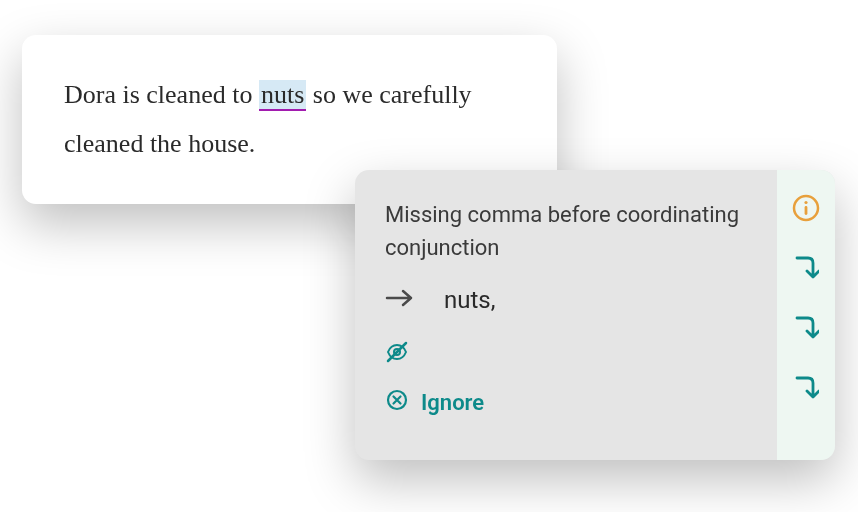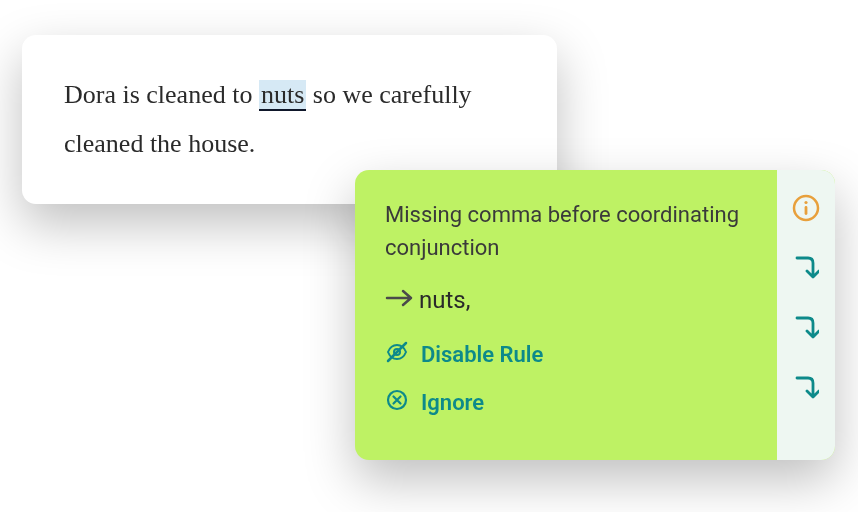--- a/index.html
+++ b/index.html
@@ -22,49 +22,49 @@
     }
     .sentence {
       font-family: Georgia, 'Times New Roman', serif;
       font-size: 26px;
       line-height: 1.9;
       color: #2a2a2a;
       font-weight: 400;
     }
     .highlighted-word {
       background: #d6e9f5;
-      border-bottom: 2px solid #0f172a;
+      border-bottom: 2px solid #a21caf;
       padding: 0 2px;
     }
     .suggestion-card {
       position: absolute;
       top: 170px;
       left: 355px;
       width: 480px;
-      background: #bef264;
+      background: #e5e5e5;
       border-radius: 14px;
       box-shadow: 0 20px 50px rgba(0,0,0,0.25);
       display: flex;
       overflow: hidden;
     }
     .suggestion-main {
       flex: 1;
       padding: 28px 30px 28px 30px;
     }
     .suggestion-title {
       font-size: 22px;
       color: #3a3a3a;
       line-height: 1.5;
       margin-bottom: 22px;
       font-weight: 400;
     }
     .suggestion-replacement {
       display: flex;
       align-items: center;
-      gap: 4px;
+      gap: 29px;
       margin-bottom: 26px;
     }
     .arrow-icon {
       flex-shrink: 0;
     }
     .replacement-text {
       font-size: 24px;
       color: #2a2a2a;
       font-weight: 400;
     }
@@ -114,21 +114,20 @@
     </div>
 
     <div class="action-row">
       <span class="action-icon">
         <svg width="24" height="24" viewBox="0 0 24 24" fill="none">
           <path d="M3 12 C5 7 9 5 12 5 C15 5 19 7 21 12 C19 17 15 19 12 19 C9 19 5 17 3 12 Z" stroke="#0d8a8a" stroke-width="2" fill="none"></path>
           <circle cx="12" cy="12" r="3" stroke="#0d8a8a" stroke-width="2" fill="none"></circle>
           <line x1="3" y1="21" x2="21" y2="3" stroke="#0d8a8a" stroke-width="2.5" stroke-linecap="round"></line>
         </svg>
       </span>
-      <span class="action-label">Disable Rule</span>
     </div>
 
     <div class="action-row">
       <span class="action-icon">
         <svg width="24" height="24" viewBox="0 0 24 24" fill="none">
           <circle cx="12" cy="12" r="9" stroke="#0d8a8a" stroke-width="2.2" fill="none"></circle>
           <path d="M8.5 8.5 L15.5 15.5 M15.5 8.5 L8.5 15.5" stroke="#0d8a8a" stroke-width="2.2" stroke-linecap="round"></path>
         </svg>
       </span>
       <span class="action-label">Ignore</span>

